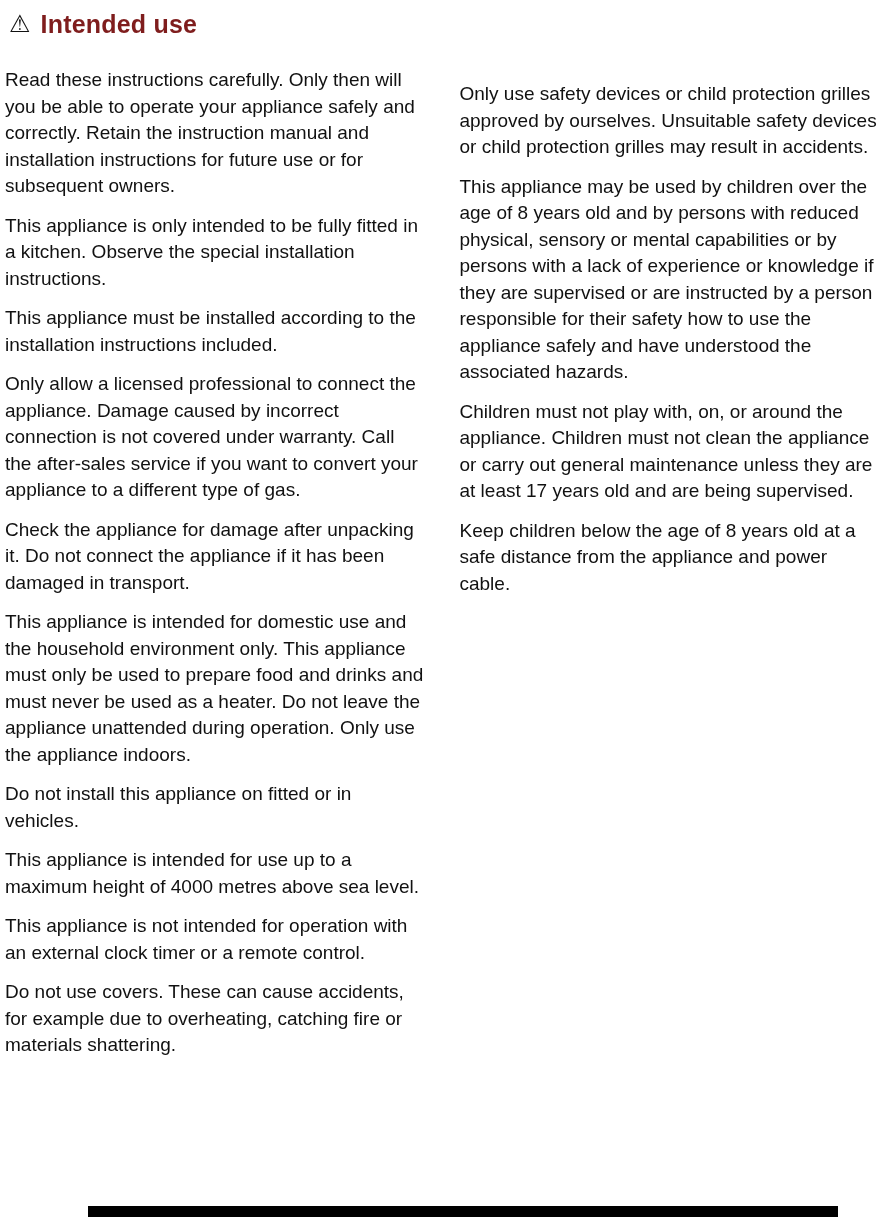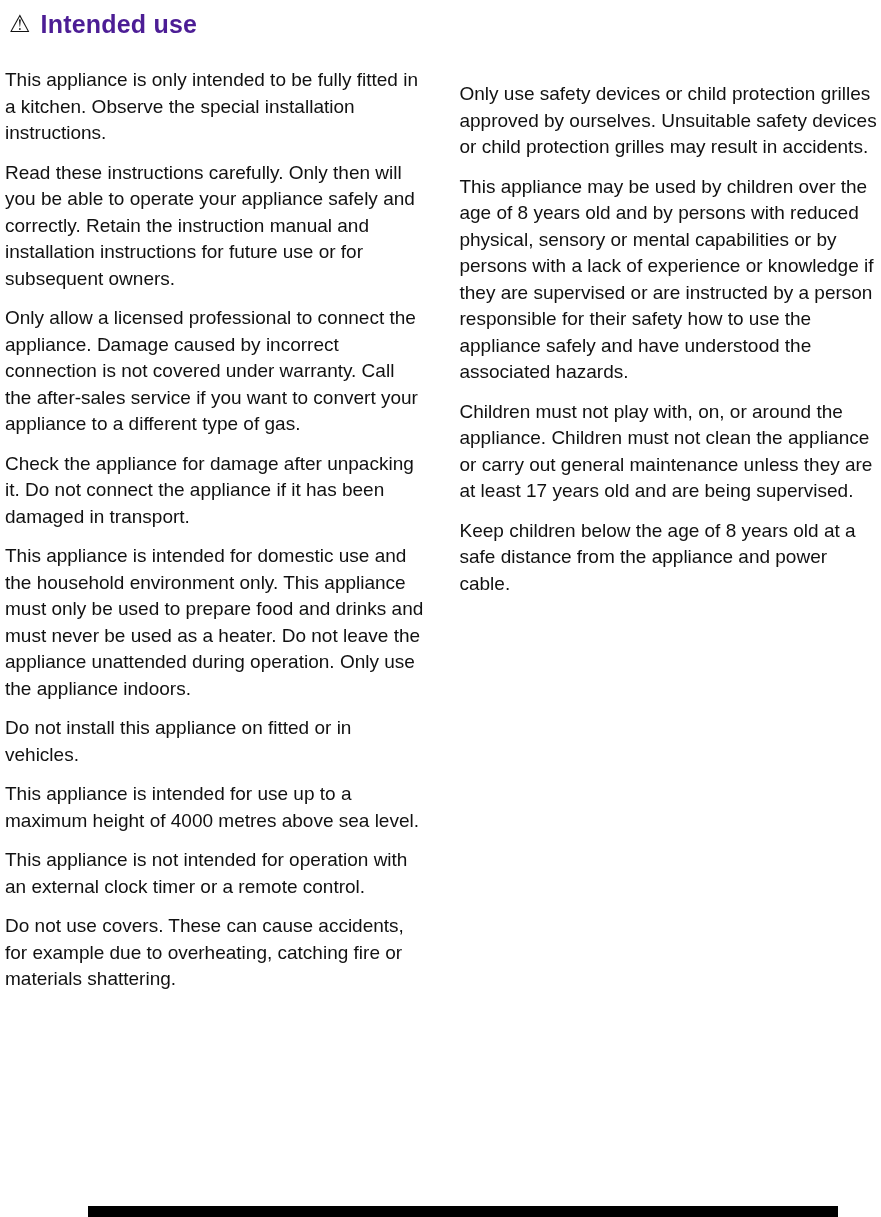--- a/index.html
+++ b/index.html
@@ -32,21 +32,21 @@
     line-height: 1;
     font-weight: 400;
     color: #111111;
     transform: translateY(-1px);
   }
   h1.title {
     margin: 0;
     font-size: 25px;
     font-weight: 700;
     letter-spacing: 0.2px;
-    color: #4c1d95;
+    color: #7f1d1d;
   }
   .columns {
     display: flex;
     gap: 34px;
     align-items: flex-start;
   }
   .col {
     box-sizing: border-box;
   }
   .col-left {
@@ -78,22 +78,23 @@
 
 <div class="page">
 
   <div class="heading-row">
     <span class="warn-icon">⚠</span>
     <h1 class="title">Intended use</h1>
   </div>
 
   <div class="columns">
     <div class="col col-left">
+        <p class="para">Read these instructions carefully. Only then will you be able to operate your appliance safely and correctly. Retain the instruction manual and installation instructions for future use or for subsequent owners.</p>
         <p class="para">This appliance is only intended to be fully fitted in a kitchen. Observe the special installation instructions.</p>
-        <p class="para">Read these instructions carefully. Only then will you be able to operate your appliance safely and correctly. Retain the instruction manual and installation instructions for future use or for subsequent owners.</p>
+        <p class="para">This appliance must be installed according to the installation instructions included.</p>
         <p class="para">Only allow a licensed professional to connect the appliance. Damage caused by incorrect connection is not covered under warranty. Call the after-sales service if you want to convert your appliance to a different type of gas.</p>
         <p class="para">Check the appliance for damage after unpacking it. Do not connect the appliance if it has been damaged in transport.</p>
         <p class="para">This appliance is intended for domestic use and the household environment only. This appliance must only be used to prepare food and drinks and must never be used as a heater. Do not leave the appliance unattended during operation. Only use the appliance indoors.</p>
         <p class="para">Do not install this appliance on fitted or in vehicles.</p>
         <p class="para">This appliance is intended for use up to a maximum height of 4000 metres above sea level.</p>
         <p class="para">This appliance is not intended for operation with an external clock timer or a remote control.</p>
         <p class="para">Do not use covers. These can cause accidents, for example due to overheating, catching fire or materials shattering.</p>
       </div>
     <div class="col col-right">
         <p class="para">Only use safety devices or child protection grilles approved by ourselves. Unsuitable safety devices or child protection grilles may result in accidents.</p>

